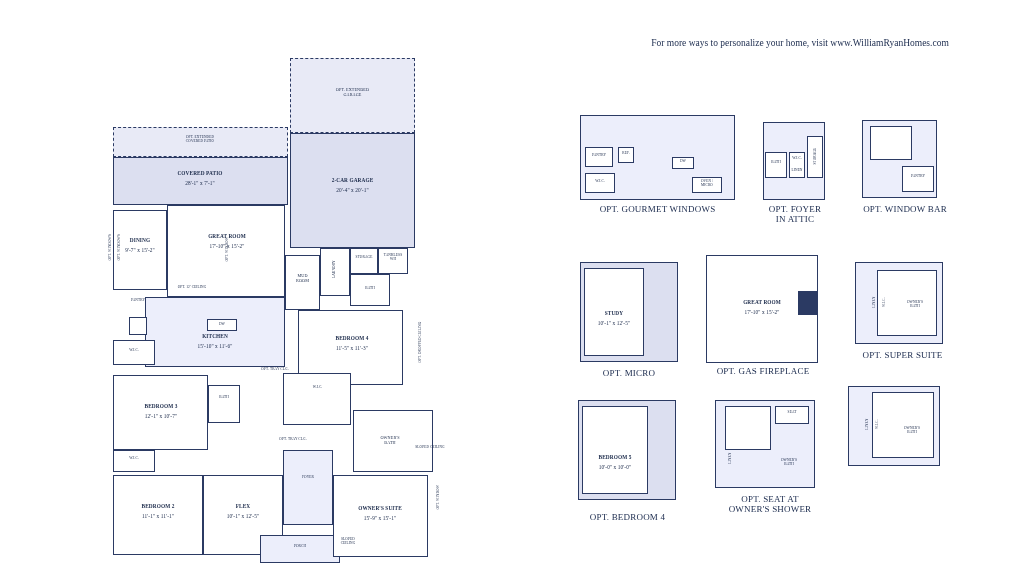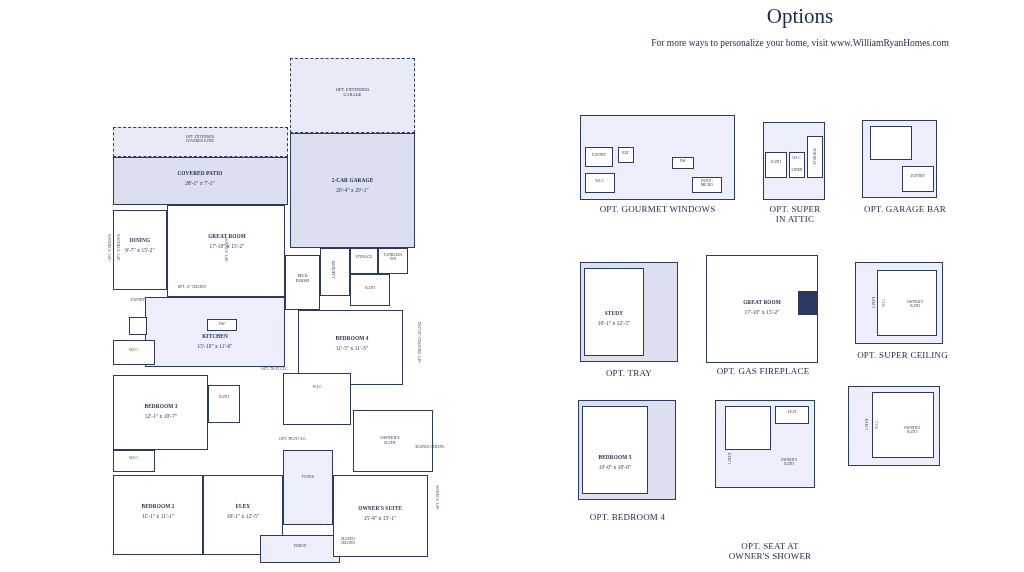--- a/index.html
+++ b/index.html
@@ -66,21 +66,20 @@
   }
 
   
   .obox{position:absolute;}
 </style>
 </head>
 <body>
 
 <div class="wrap">
 
-  <div class="title-opts">Options</div>
   <div class="subtitle-opts">For more ways to personalize your home, visit www.WilliamRyanHomes.com</div>
 
   <div class="plan" style="left:85px;top:55px;width:430px;height:515px;">
 
     <div class="rm dash" style="left:205px;top:3px;width:125px;height:75px;"></div>
     <div class="lbl tiny" style="left:215px;top:32px;width:105px;">OPT. EXTENDED
 GARAGE</div>
 
     <div class="rm" style="left:205px;top:78px;width:125px;height:115px;"></div>
     <div class="lbl b" style="left:215px;top:122px;width:105px;">2-CAR GARAGE</div>
@@ -195,75 +194,75 @@
   <div class="obox" style="left:763px;top:122px;width:62px;height:78px;">
     <div class="rm hatch" style="left:0;top:0;width:62px;height:78px;"></div>
     <div class="rm white" style="left:2px;top:30px;width:22px;height:26px;"></div>
     <div class="lbl xtiny" style="left:2px;top:38px;width:22px;">BATH</div>
     <div class="rm white" style="left:26px;top:30px;width:16px;height:26px;"></div>
     <div class="lbl xtiny" style="left:26px;top:34px;width:16px;">W.I.C.</div>
     <div class="lbl xtiny" style="left:26px;top:46px;width:16px;">LINEN</div>
     <div class="rm white" style="left:44px;top:14px;width:16px;height:42px;"></div>
     <div class="lbl xtiny rot" style="left:36px;top:32px;width:32px;">STORAGE</div>
   </div>
-  <div class="cap" style="left:750px;top:204px;width:90px;">OPT. SUPER
+  <div class="cap" style="left:750px;top:204px;width:90px;">OPT. FOYER
 IN ATTIC</div>
 
   <div class="obox" style="left:862px;top:120px;width:75px;height:78px;">
     <div class="rm hatch" style="left:0;top:0;width:75px;height:78px;"></div>
     <div class="rm white" style="left:8px;top:6px;width:42px;height:34px;"></div>
     <div class="rm white" style="left:40px;top:46px;width:32px;height:26px;"></div>
     <div class="lbl xtiny" style="left:40px;top:54px;width:32px;">PANTRY</div>
   </div>
-  <div class="cap" style="left:850px;top:204px;width:110px;">OPT. GARAGE BAR</div>
+  <div class="cap" style="left:850px;top:204px;width:110px;">OPT. WINDOW BAR</div>
 
   <div class="obox" style="left:580px;top:262px;width:98px;height:100px;">
     <div class="rm" style="left:0;top:0;width:98px;height:100px;"></div>
     <div class="rm white" style="left:4px;top:6px;width:60px;height:88px;"></div>
     <div class="lbl b" style="left:6px;top:48px;width:56px;">STUDY</div>
     <div class="lbl" style="left:6px;top:58px;width:56px;">10'-1" x 12'-5"</div>
   </div>
-  <div class="cap" style="left:578px;top:368px;width:102px;">OPT. TRAY</div>
+  <div class="cap" style="left:578px;top:368px;width:102px;">OPT. MICRO</div>
 
   <div class="obox" style="left:706px;top:255px;width:112px;height:108px;">
     <div class="rm white" style="left:0;top:0;width:112px;height:108px;"></div>
     <div class="lbl b" style="left:6px;top:44px;width:100px;">GREAT ROOM</div>
     <div class="lbl" style="left:6px;top:54px;width:100px;">17'-10" x 15'-2"</div>
     <div class="rm" style="left:92px;top:36px;width:20px;height:24px;background:#2b3a63;"></div>
   </div>
   <div class="cap" style="left:698px;top:366px;width:130px;">OPT. GAS FIREPLACE</div>
 
   <div class="obox" style="left:855px;top:262px;width:88px;height:82px;">
     <div class="rm hatch" style="left:0;top:0;width:88px;height:82px;"></div>
     <div class="rm white" style="left:22px;top:8px;width:60px;height:66px;"></div>
     <div class="lbl xtiny" style="left:40px;top:38px;width:40px;">OWNER'S
 BATH</div>
     <div class="lbl xtiny rot" style="left:4px;top:38px;width:30px;">LINEN</div>
     <div class="lbl xtiny rot" style="left:14px;top:38px;width:30px;">W.I.C.</div>
   </div>
-  <div class="cap" style="left:840px;top:350px;width:125px;">OPT. SUPER CEILING</div>
+  <div class="cap" style="left:840px;top:350px;width:125px;">OPT. SUPER SUITE</div>
 
   <div class="obox" style="left:578px;top:400px;width:98px;height:100px;">
     <div class="rm" style="left:0;top:0;width:98px;height:100px;"></div>
     <div class="rm white" style="left:4px;top:6px;width:66px;height:88px;"></div>
     <div class="lbl b" style="left:6px;top:54px;width:62px;">BEDROOM 5</div>
     <div class="lbl" style="left:6px;top:64px;width:62px;">10'-0" x 10'-0"</div>
   </div>
   <div class="cap" style="left:570px;top:512px;width:115px;">OPT. BEDROOM 4</div>
 
   <div class="obox" style="left:715px;top:400px;width:100px;height:88px;">
     <div class="rm hatch" style="left:0;top:0;width:100px;height:88px;"></div>
     <div class="rm white" style="left:10px;top:6px;width:46px;height:44px;"></div>
     <div class="rm white" style="left:60px;top:6px;width:34px;height:18px;"></div>
     <div class="lbl xtiny" style="left:60px;top:10px;width:34px;">SEAT</div>
     <div class="lbl xtiny" style="left:52px;top:58px;width:44px;">OWNER'S
 BATH</div>
     <div class="lbl xtiny rot" style="left:0px;top:56px;width:30px;">LINEN</div>
   </div>
-  <div class="cap" style="left:700px;top:494px;width:140px;margin-top:47px;">OPT. SEAT AT
+  <div class="cap" style="left:700px;top:494px;width:140px;">OPT. SEAT AT
 OWNER'S SHOWER</div>
 
   <div class="obox" style="left:848px;top:386px;width:92px;height:80px;">
     <div class="rm hatch" style="left:0;top:0;width:92px;height:80px;"></div>
     <div class="rm white" style="left:24px;top:6px;width:62px;height:66px;"></div>
     <div class="lbl xtiny" style="left:44px;top:40px;width:40px;">OWNER'S
 BATH</div>
     <div class="lbl xtiny rot" style="left:4px;top:36px;width:30px;">LINEN</div>
     <div class="lbl xtiny rot" style="left:14px;top:36px;width:30px;">W.I.C.</div>
   </div>

